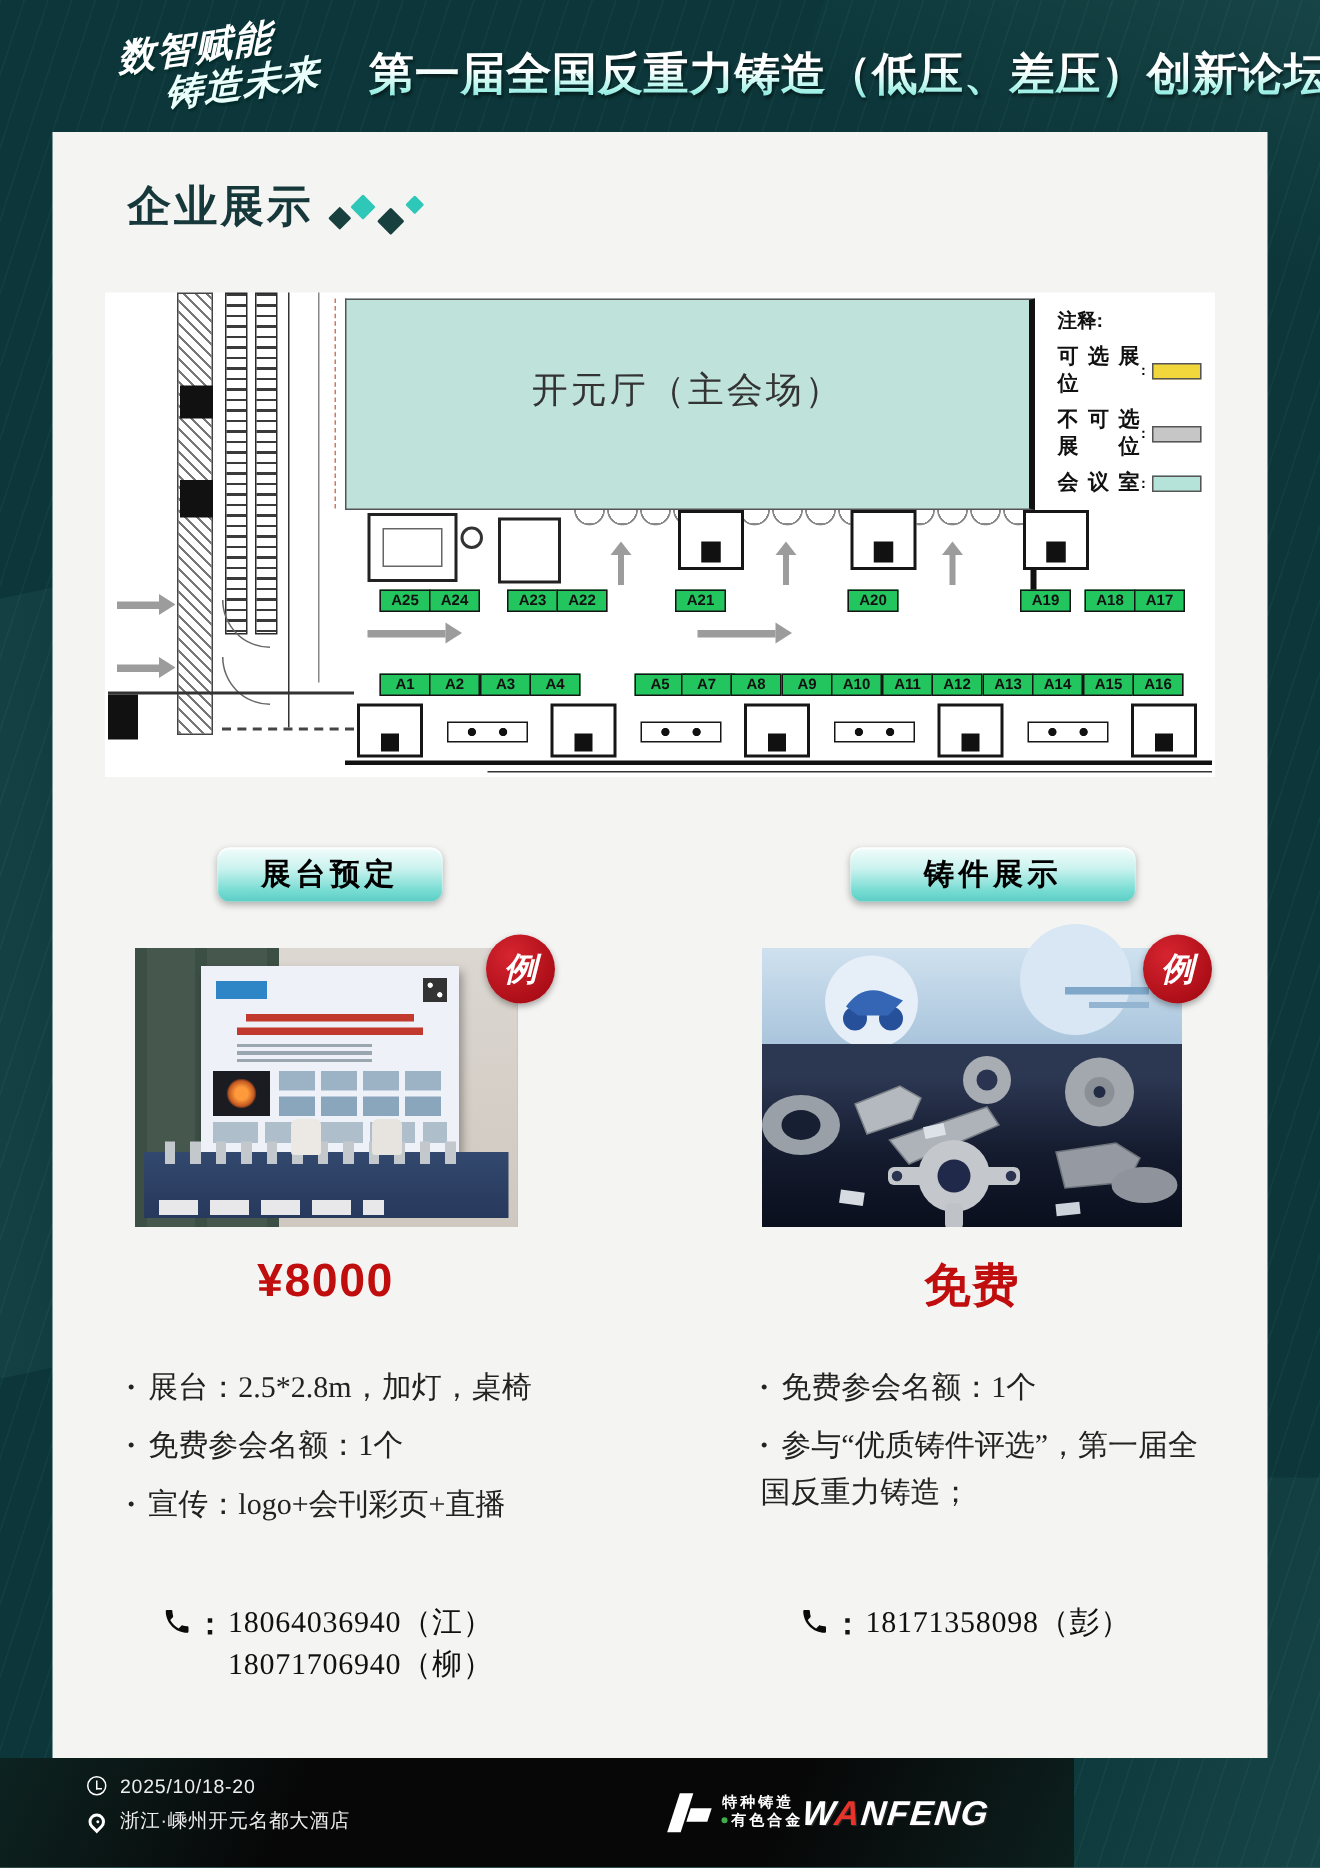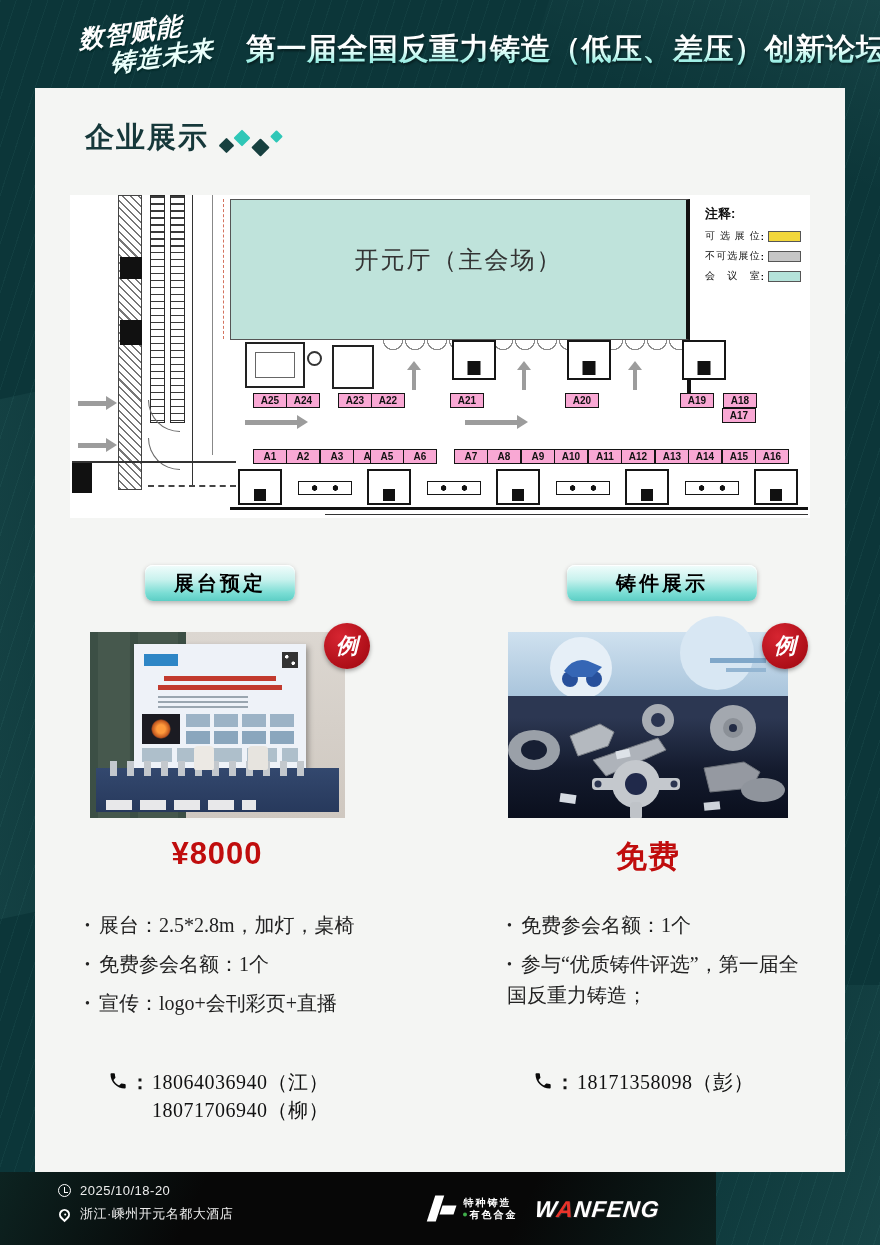--- a/index.html
+++ b/index.html
@@ -44,21 +44,21 @@
   
   .floor-plan { position:absolute; left:35px; top:107px; width:740px; height:323px; background:#ffffff; }
   .fp { position:absolute; }
   .fp-hall { left:160px; top:4px; width:460px; height:141px; background:#bfe3db;
     border:1.5px solid #555; border-right:4px solid #111; display:flex; justify-content:center; }
   .fp-hall-label { margin-top:44px; font-size:24px; color:#333; letter-spacing:2px; }
   .fp-v-right { left:617px; top:145px; height:55px; border-left:4px solid #111; }
   .fp-legend { left:628px; top:4px; width:110px; padding:6px 7px 8px; background:#fff; }
   .legend-title { font-size:13px; font-weight:800; color:#111; }
   .legend-row { display:flex; align-items:center; margin-top:6px; }
-  .legend-label { width:56px; font-size:10px; font-weight:400; color:#111; text-align:justify; text-align-last:justify; }
+  .legend-label { width:56px; font-size:14px; font-weight:700; color:#111; text-align:justify; text-align-last:justify; }
   .legend-colon { font-size:9.5px; font-weight:700; margin:0 4px 0 1px; }
   .legend-swatch { width:34px; height:11px; border:1px solid #555; }
 
   .fp-hatch { left:48px; top:0; width:24px; height:295px; border:1px solid #444;
     background:repeating-linear-gradient(45deg,#777 0 1.5px,#fff 1.5px 5.5px); }
   .fp-esc1 { left:80px; top:0; width:15px; height:228px; border:1.5px solid #2a2a2a;
     background:repeating-linear-gradient(180deg,#3a3a3a 0 1.5px,transparent 1.5px 7px); }
   .fp-esc2 { left:100px; top:0; width:15px; height:228px; border:1.5px solid #2a2a2a;
     background:repeating-linear-gradient(180deg,#3a3a3a 0 1.5px,transparent 1.5px 7px); }
   .fp-v1 { left:122px; top:0; height:290px; border-left:1.5px solid #333; }
@@ -81,28 +81,28 @@
   .fp-door.d1 { left:78px; top:205px; } .fp-door.d2 { left:78px; top:243px; }
   .fp-wall-b { left:2px; top:266px; width:164px; border-top:2px solid #333; }
   .fp-zigzag { left:78px; top:290px; width:88px; border-top:2px dashed #444; }
   .fp-blk3 { left:2px; top:268px; width:20px; height:30px; background:#111; }
   .fp-base1 { left:160px; top:312px; width:578px; border-top:3px solid #111; }
   .fp-base2 { left:255px; top:319px; width:483px; border-top:1.5px solid #333; }
 
   .fp-booths-top, .fp-booths-bottom { left:0; width:740px; height:16px; }
   .fp-booths-top { top:198px; } .fp-booths-bottom { top:254px; }
   .booth-group { position:absolute; top:0; display:flex; }
-  .booth-label { width:34px; height:15px; background:#f9a8d4; border:1.2px solid #141414; color:#111;
+  .booth-label { width:34px; height:15px; background:#22c55e; border:1.2px solid #141414; color:#111;
     font-size:10px; font-weight:700; display:flex; align-items:center; justify-content:center; }
   .booth-label + .booth-label { margin-left:-1px; }
   .fp-booths-top .booth-group:nth-child(1){left:183px;} .fp-booths-top .booth-group:nth-child(2){left:268px;}
   .fp-booths-top .booth-group:nth-child(3){left:380px;} .fp-booths-top .booth-group:nth-child(4){left:495px;}
-  .fp-booths-top .booth-group:nth-child(5){left:610px;} .fp-booths-top .booth-group:nth-child(6){left:653px;flex-direction:column;}
+  .fp-booths-top .booth-group:nth-child(5){left:610px;} .fp-booths-top .booth-group:nth-child(6){left:653px;}
   .fp-booths-bottom .booth-group:nth-child(1){left:183px;} .fp-booths-bottom .booth-group:nth-child(2){left:250px;}
-  .fp-booths-bottom .booth-group:nth-child(3){left:300px;} .fp-booths-bottom .booth-group:nth-child(4){left:384px;}
+  .fp-booths-bottom .booth-group:nth-child(3){left:317px;padding-left:36px;} .fp-booths-bottom .booth-group:nth-child(4){left:384px;}
   .fp-booths-bottom .booth-group:nth-child(5){left:451px;} .fp-booths-bottom .booth-group:nth-child(6){left:518px;}
   .fp-booths-bottom .booth-group:nth-child(7){left:585px;} .fp-booths-bottom .booth-group:nth-child(8){left:652px;}
 
   .arrow-right { position:absolute; height:5px; background:#9c9c9c; }
   .arrow-right::after { content:""; position:absolute; right:-11px; top:-5px;
     border-left:11px solid #9c9c9c; border-top:7.5px solid transparent; border-bottom:7.5px solid transparent; }
   .ar1 { left:175px; top:225px; width:52px; } .ar2 { left:395px; top:225px; width:52px; }
   .ar3 { left:8px; top:206px; width:28px; } .ar4 { left:8px; top:248px; width:28px; }
   .arrow-up { position:absolute; width:4px; height:20px; background:#9c9c9c; }
   .arrow-up::before { content:""; position:absolute; top:-9px; left:-5px;
@@ -190,21 +190,21 @@
   .footer::before { content:""; position:absolute; inset:0;
     background:linear-gradient(115deg, rgba(20,70,65,0.45) 0%, transparent 28%, transparent 72%, rgba(20,70,65,0.4) 100%); }
   .footer-info { position:absolute; left:58px; top:11px; }
   .f-row { display:flex; align-items:center; margin-bottom:7px; color:#ededed; font-size:13px; letter-spacing:0.5px; }
   .clock-icon { position:relative; width:13px; height:13px; border:1.5px solid #fff; border-radius:50%; margin-right:9px; }
   .clock-icon::after { content:""; position:absolute; left:4.5px; top:2px; width:3px; height:4.5px;
     border-left:1.5px solid #fff; border-bottom:1.5px solid #fff; }
   .pin-icon { position:relative; width:11px; height:11px; border:2px solid #fff; border-radius:50% 50% 50% 0;
     transform:rotate(-45deg); margin:0 10px 0 1px; }
   .pin-icon::after { content:""; position:absolute; left:2.5px; top:2.5px; width:2px; height:2px; background:#fff; border-radius:50%; }
-  .footer-logos { position:absolute; right:56px; top:50%; transform:translateY(-50%); display:flex; align-items:center; gap:18px; }
+  .footer-logos { position:absolute; right:56px; top:50%; transform:translateY(-50%); display:flex; align-items:center; }
   .sz-logo { display:flex; align-items:center; gap:6px; }
   .sz-emblem { position:relative; width:28px; height:26px; }
   .sz-emblem .b1 { position:absolute; left:2px; top:0; width:9px; height:26px; background:#fff; transform:skewX(-18deg); }
   .sz-emblem .b2 { position:absolute; left:12px; top:10px; width:14px; height:9px; background:#fff; transform:skewX(-18deg); }
   .sz-text { font-size:10px; font-weight:800; color:#fff; line-height:12px; letter-spacing:2px; }
   .sz-dot { display:inline-block; width:4px; height:4px; background:#3fae4a; border-radius:50%; margin-right:2px; vertical-align:1px; }
   .wanfeng { font-size:23px; font-style:italic; font-weight:900; color:#fff; letter-spacing:1px;
     transform:skewX(-6deg); text-shadow:1px 1px 0 #2a2a2a; }
   .wanfeng .red { color:#e8332a; }
 </style>

